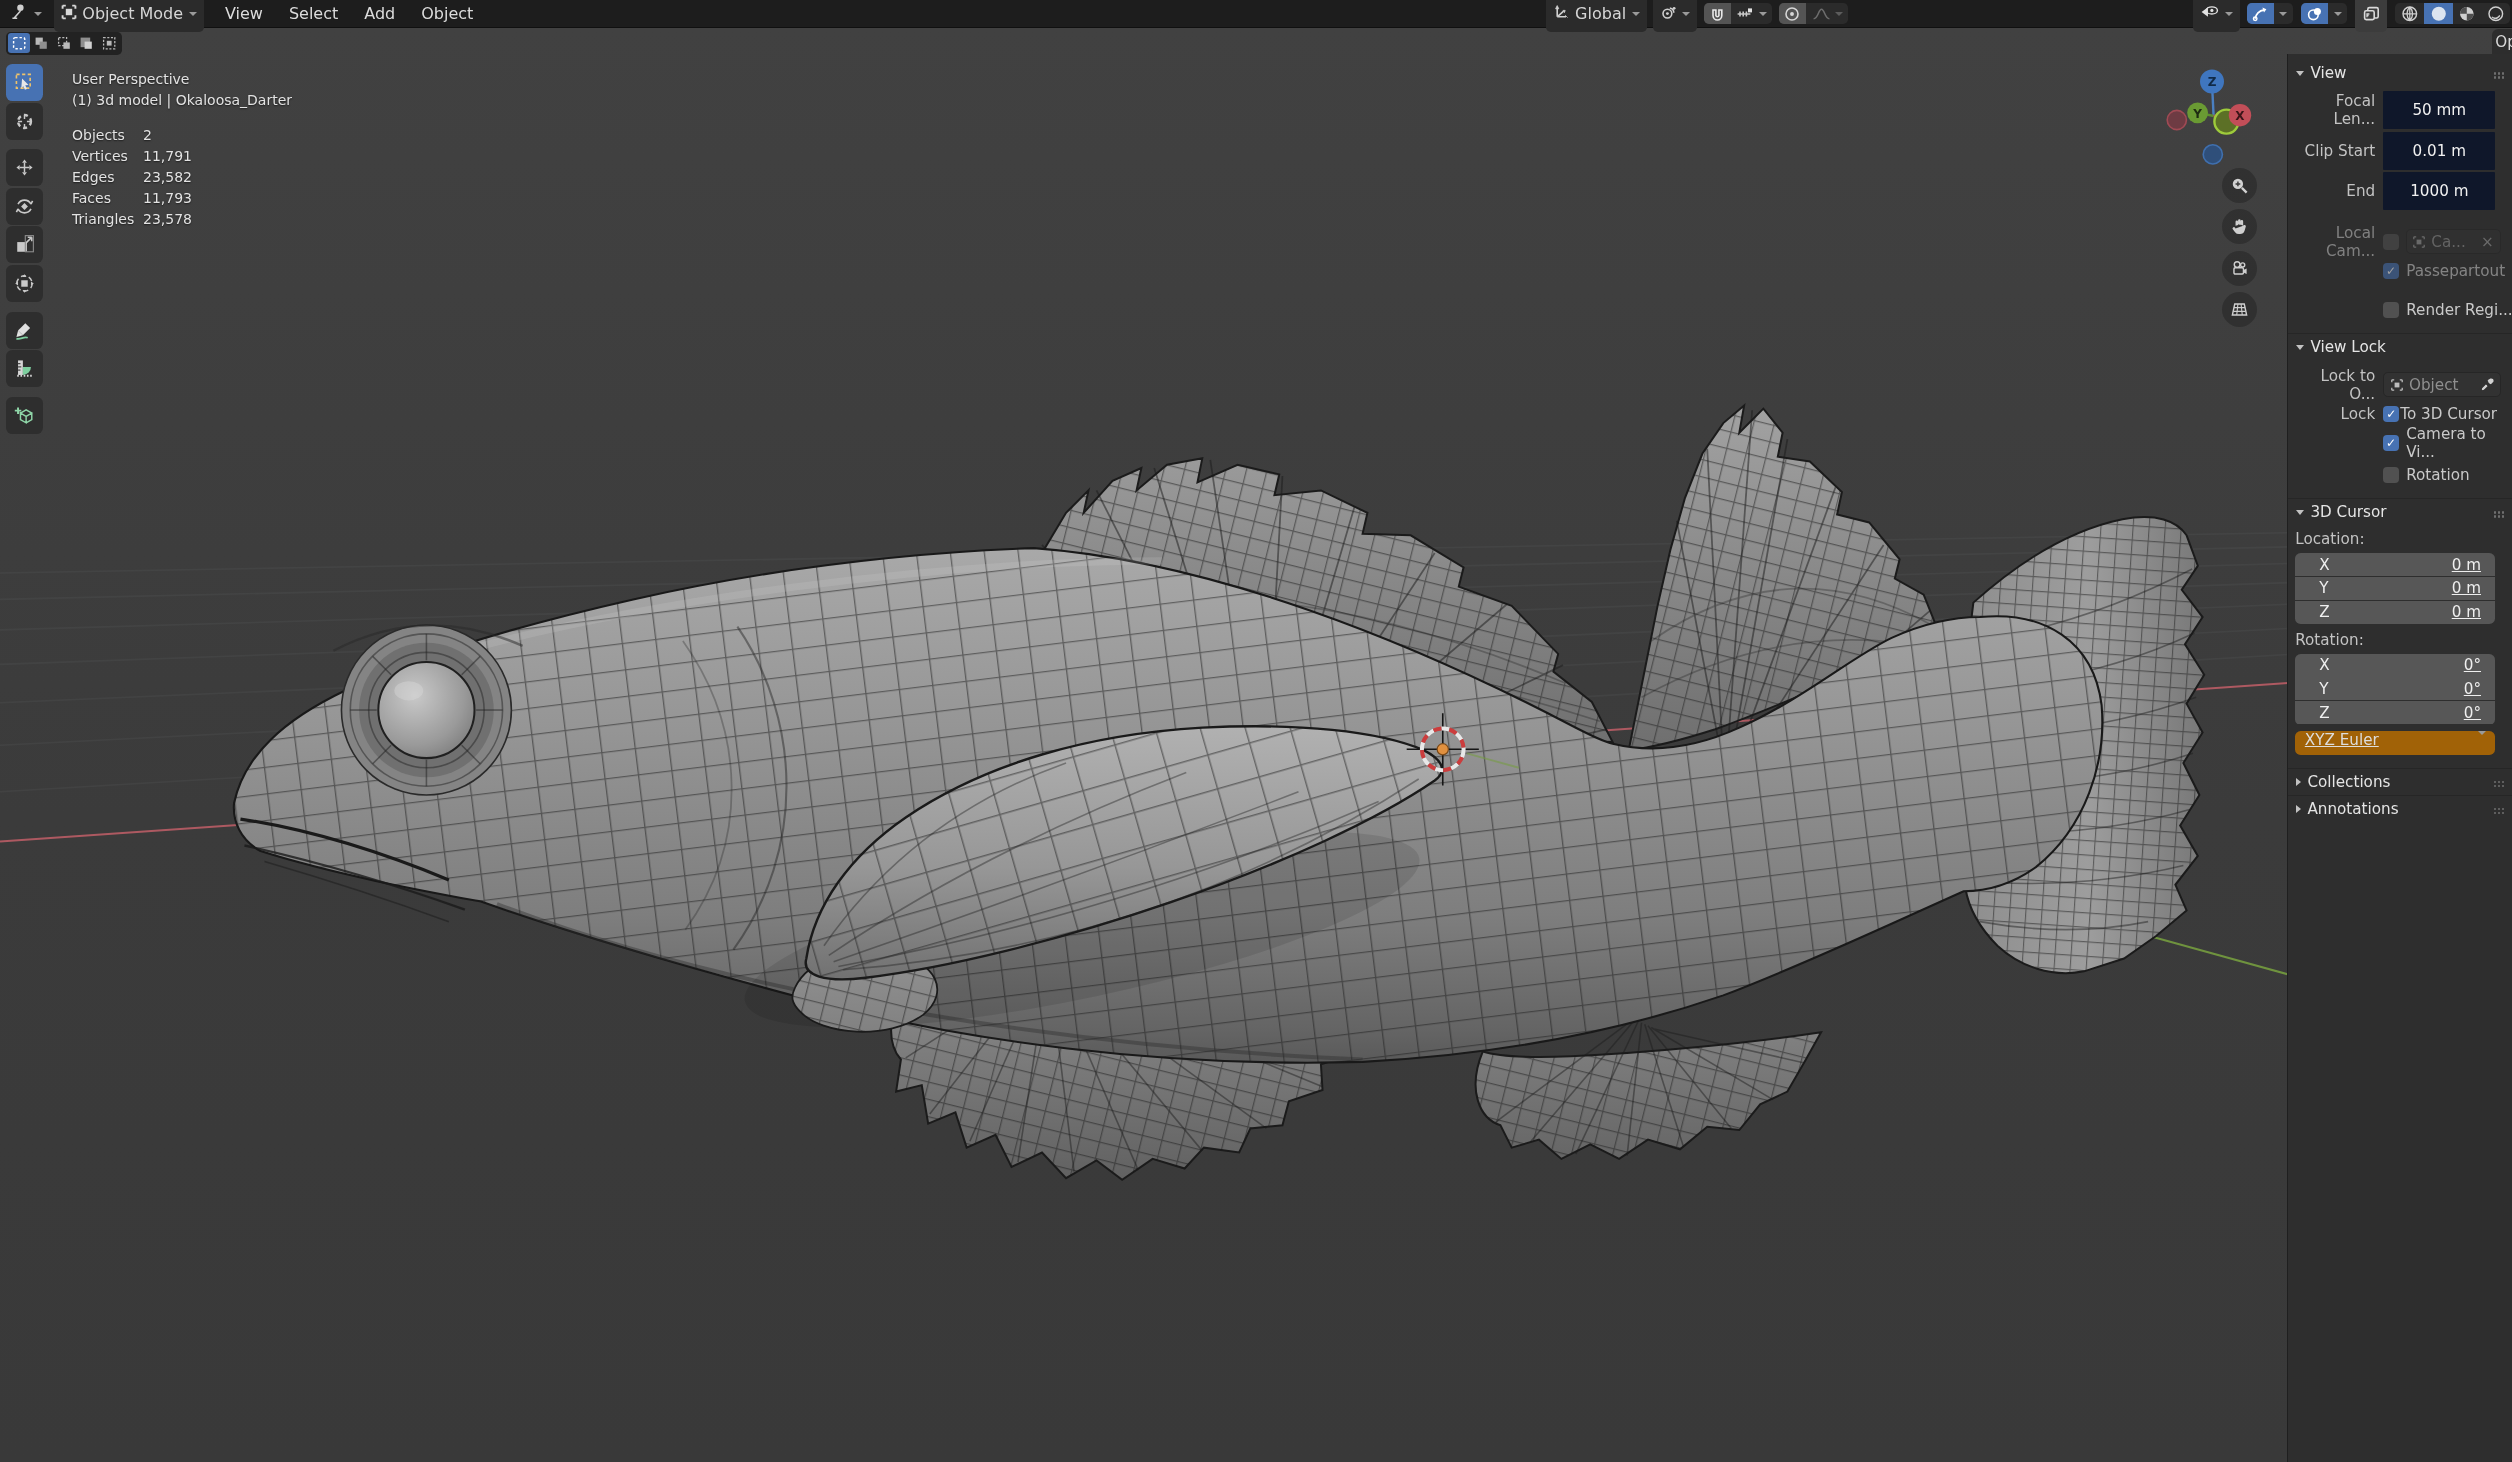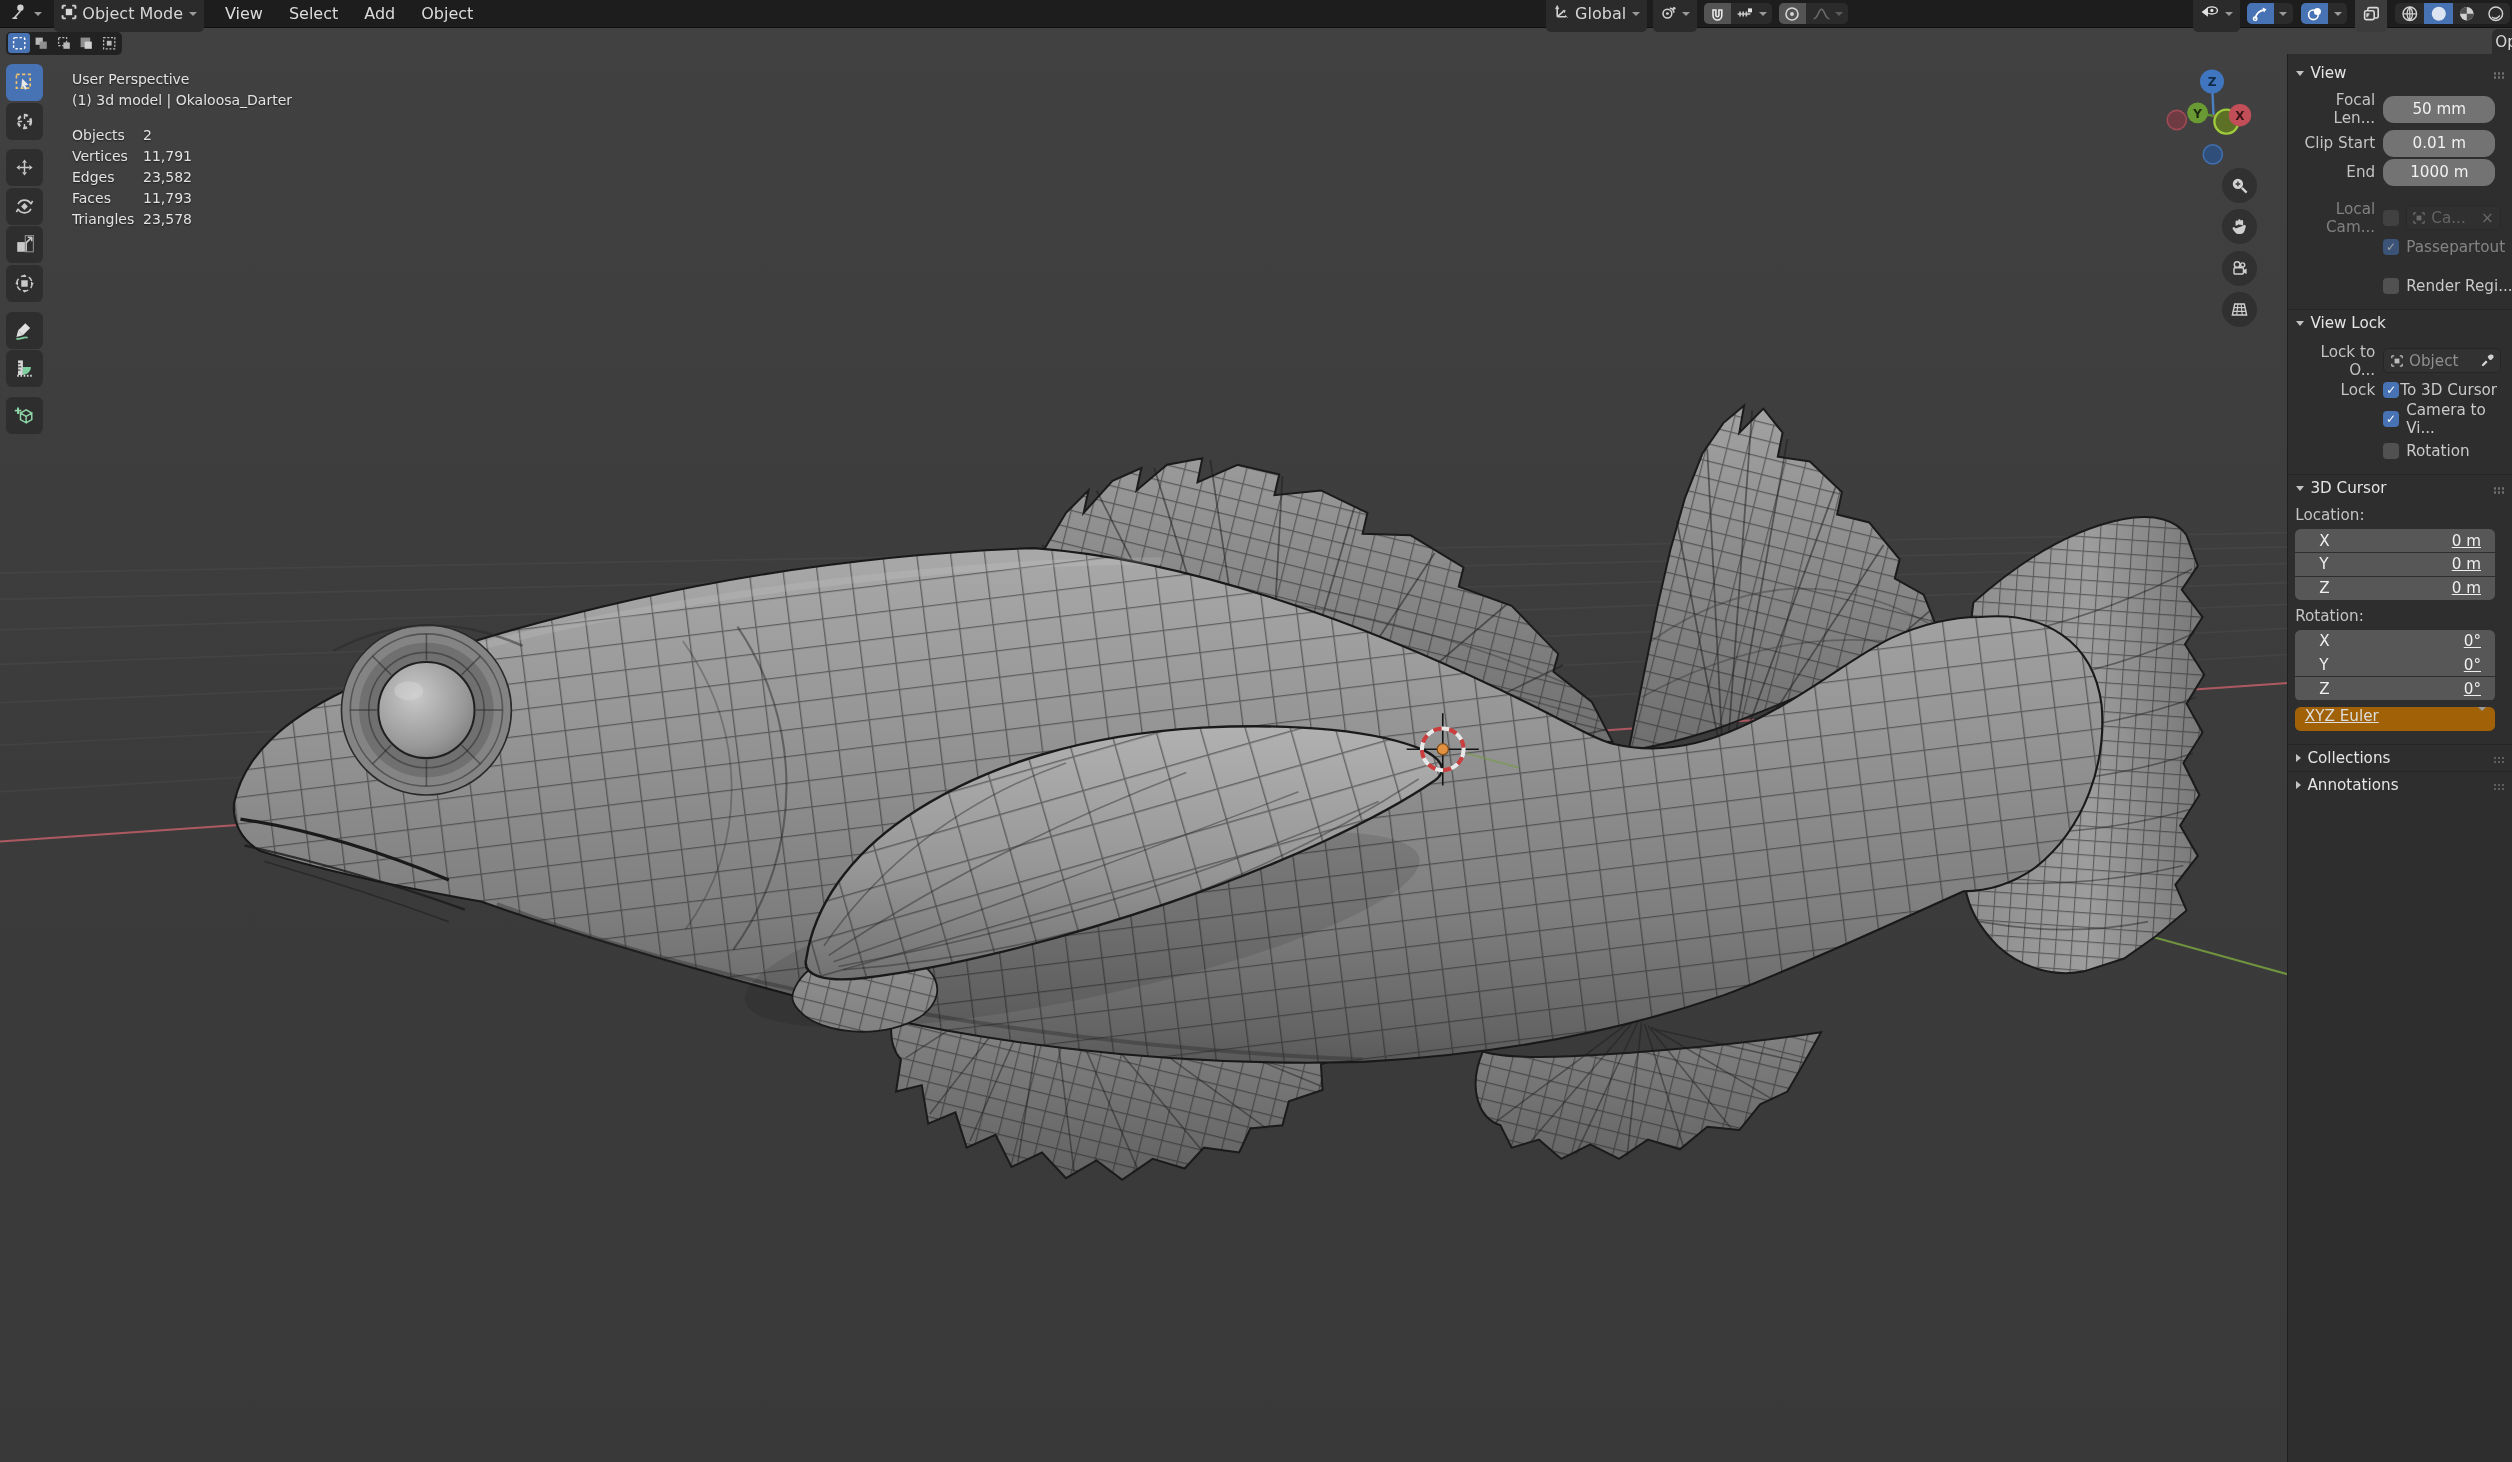--- a/index.html
+++ b/index.html
@@ -52,21 +52,21 @@
            border-top:0.8px solid #262626;}
   .tri-d{width:0;height:0;border-left:4.8px solid transparent;border-right:4.8px solid transparent;
          border-top:5.6px solid #c2c2c2;}
   .tri-r{width:0;height:0;border-top:4.8px solid transparent;border-bottom:4.8px solid transparent;
          border-left:5.6px solid #c2c2c2;}
   .grip{width:11.2px;height:2.4px;margin-left:auto;position:relative;}
   .grip i{position:absolute;width:2.4px;height:2.4px;background:#6f6f6f;border-radius:50%;
           box-shadow:4px 0 0 #6f6f6f,8px 0 0 #6f6f6f,0 4px 0 #6f6f6f,4px 4px 0 #6f6f6f,8px 4px 0 #6f6f6f;}
   .prow{display:flex;align-items:center;margin:0 0 2.4px 0;padding-left:7.2px;}
   .plbl{width:80px;text-align:right;color:#c3c3c3;padding-right:8px;flex:none;}
-  .pfield{flex:1;margin-right:17.6px;height:27px;background:#737373;border-radius:11px;color:#f1f1f1;
+  .pfield{flex:1;margin-right:17.6px;height:38px;background:#0f172a;border-radius:1px;color:#f1f1f1;
           display:flex;align-items:center;justify-content:center;}
   .cb{width:16px;height:16px;border-radius:4px;background:#515151;flex:none;display:flex;
       align-items:center;justify-content:center;color:#fff;font-size:12px;}
   .cb.ck{background:#4772b3;}
   .cb.ck::after{content:"✓";}
   .dim{opacity:.55;}
   .objfield{flex:1;margin-right:12px;height:23px;background:#323232;border:0.8px solid #262626;border-radius:4.8px;
             display:flex;align-items:center;gap:6.4px;padding:0 6.4px;color:#8f8f8f;}
   .slidegrp{margin:0 17.6px 6.4px 7.2px;border-radius:5.6px;overflow:hidden;}
   .slide{height:23px;background:#575757;margin-bottom:0.8px;display:flex;align-items:center;

